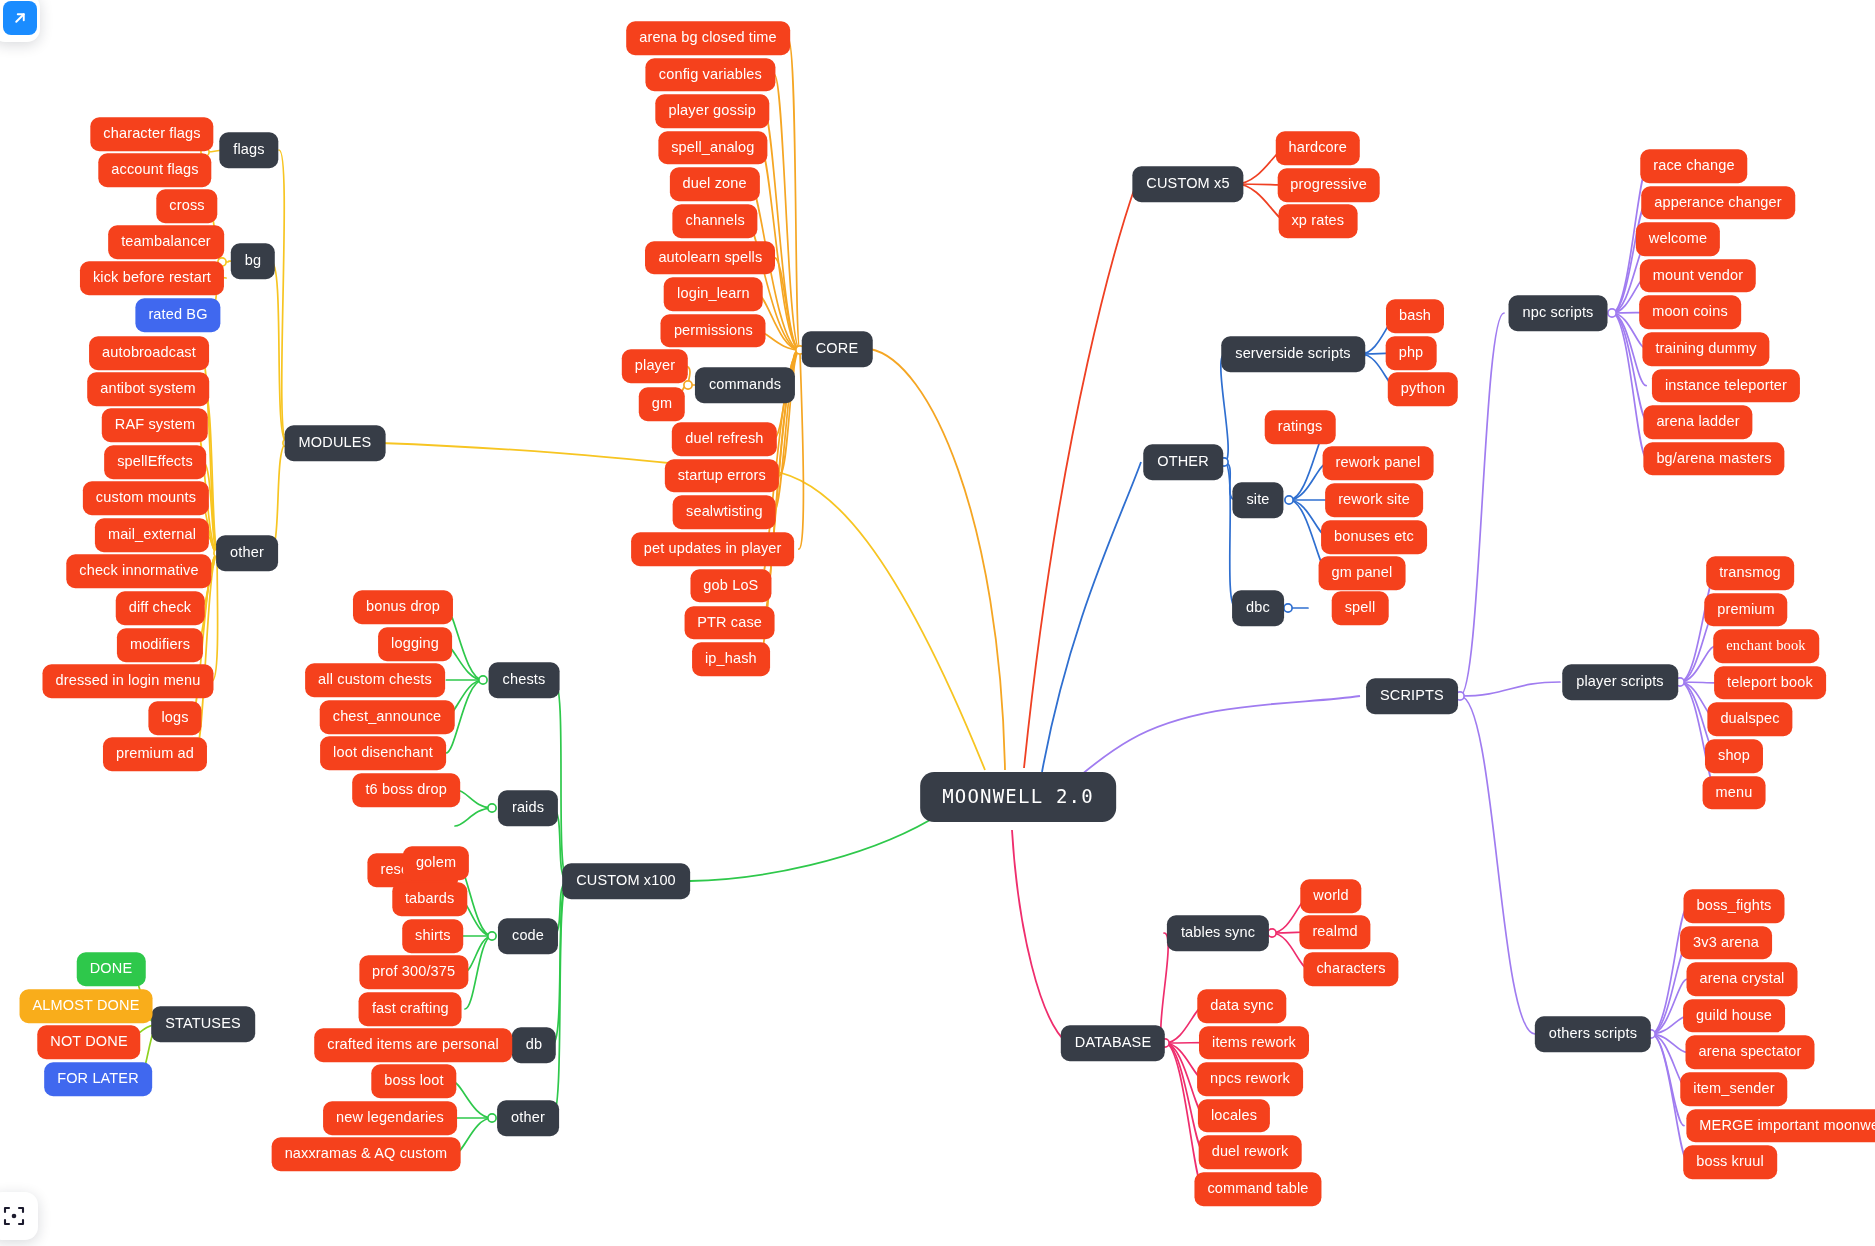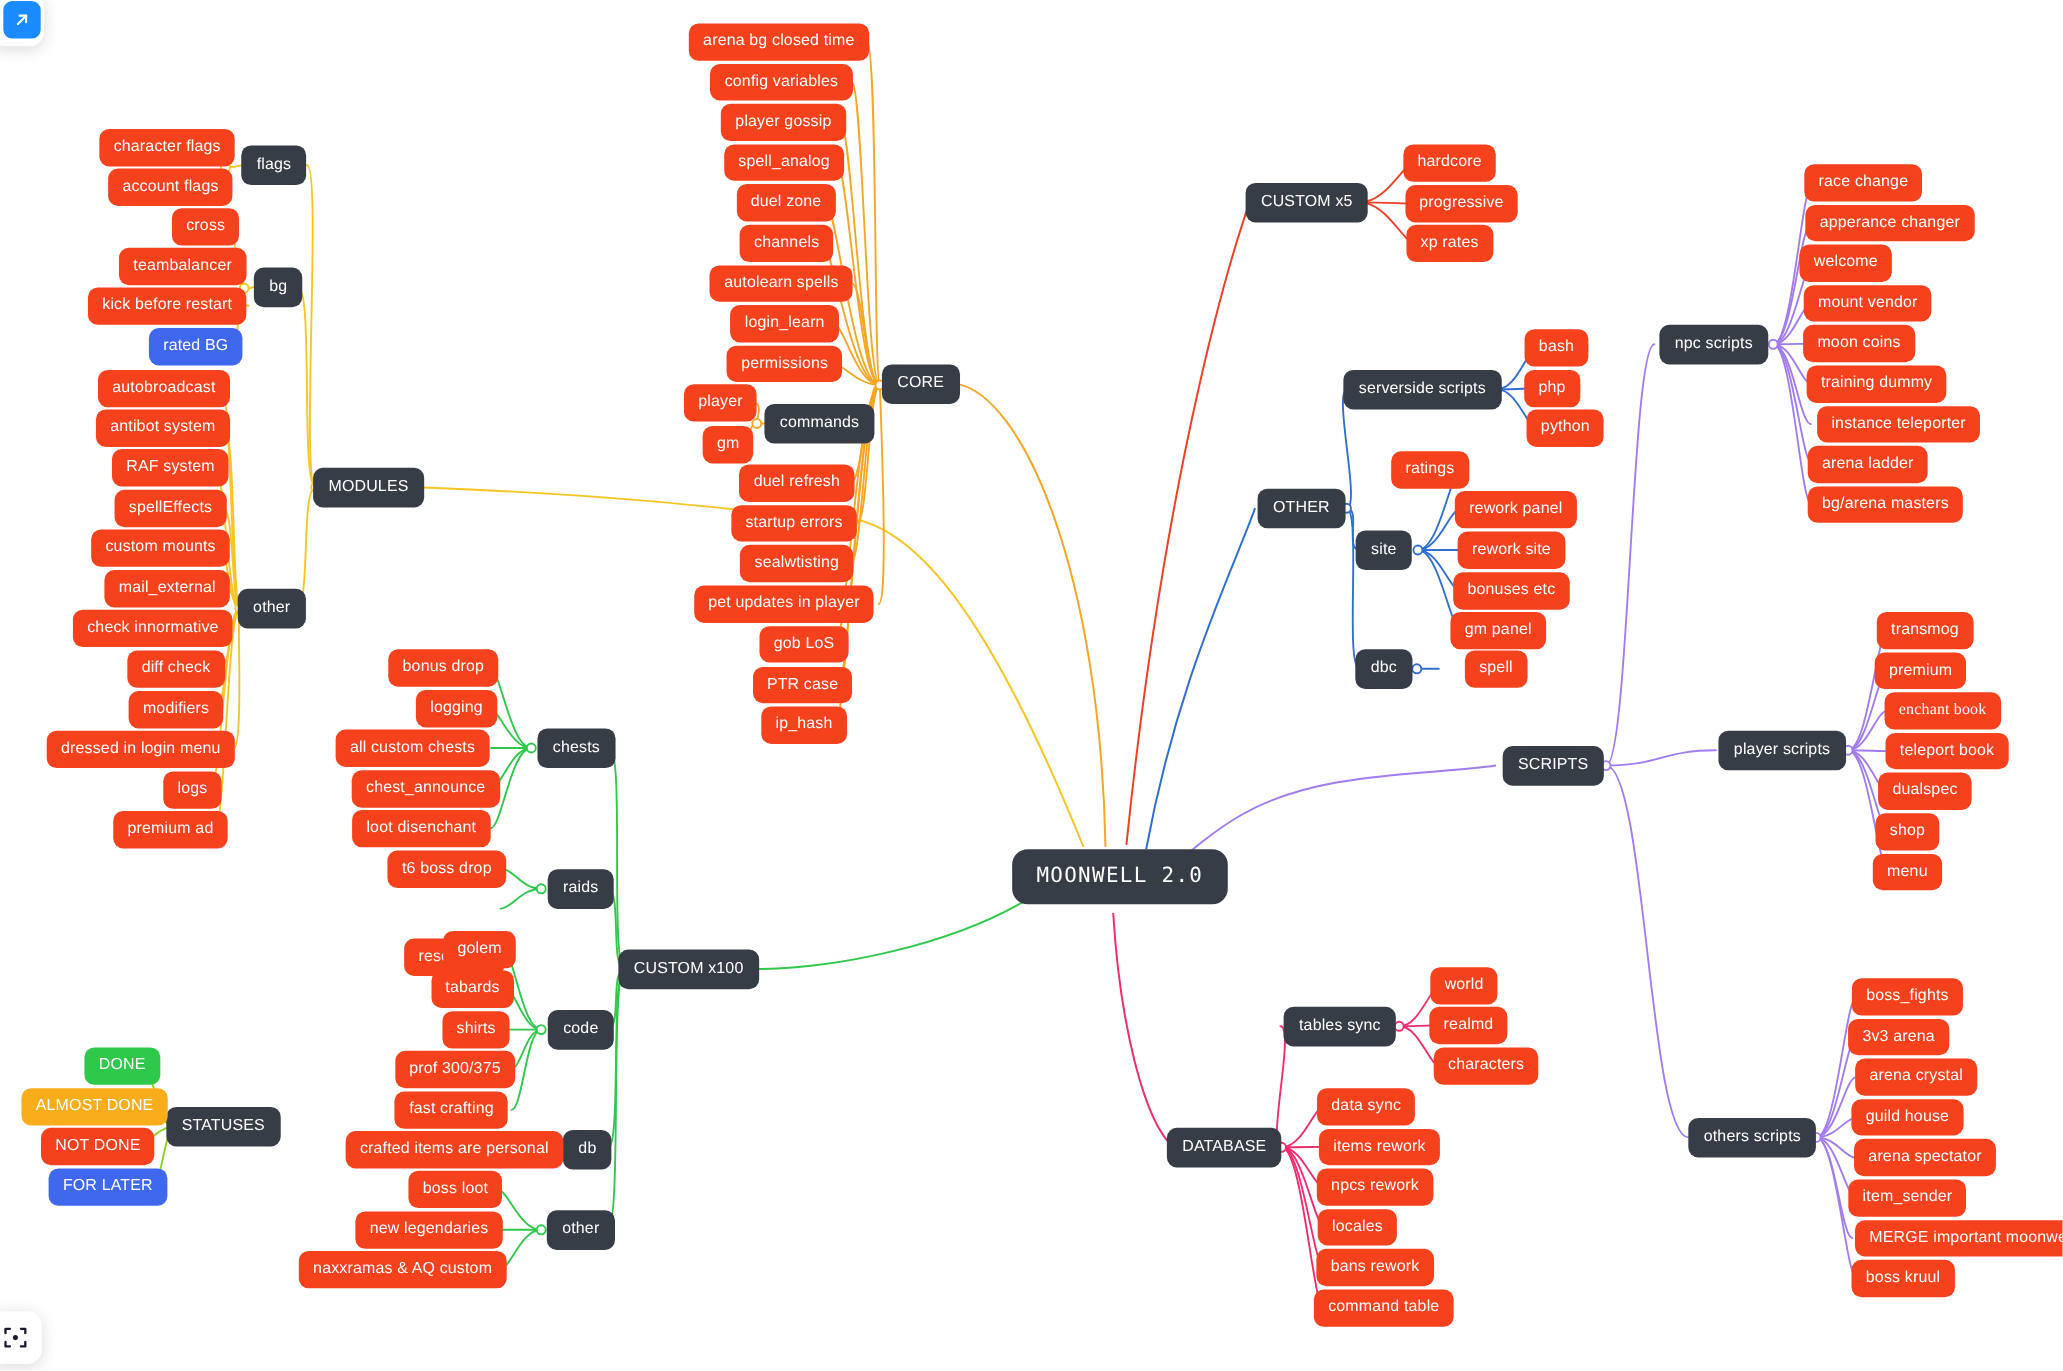--- a/index.html
+++ b/index.html
@@ -579,21 +579,21 @@
       <div class="node leaf" style="left: 1254px; top: 1042.6px;">
         <span>items rework</span>
       </div>
       <div class="node leaf" style="left: 1250px; top: 1079.2px;">
         <span>npcs rework</span>
       </div>
       <div class="node leaf" style="left: 1234px; top: 1115.8px;">
         <span>locales</span>
       </div>
       <div class="node leaf" style="left: 1250px; top: 1152.4px;">
-        <span>bans rework</span>
+        <span>duel rework</span>
       </div>
       <div class="node leaf" style="left: 1258px; top: 1189px;">
         <span>command table</span>
       </div>
       <div class="node branch" style="left: 203px; top: 1024px;">
         <span>STATUSES</span>
       </div>
       <div class="node leaf green" style="left: 111px; top: 969px;">
         <span>DONE</span>
       </div>

